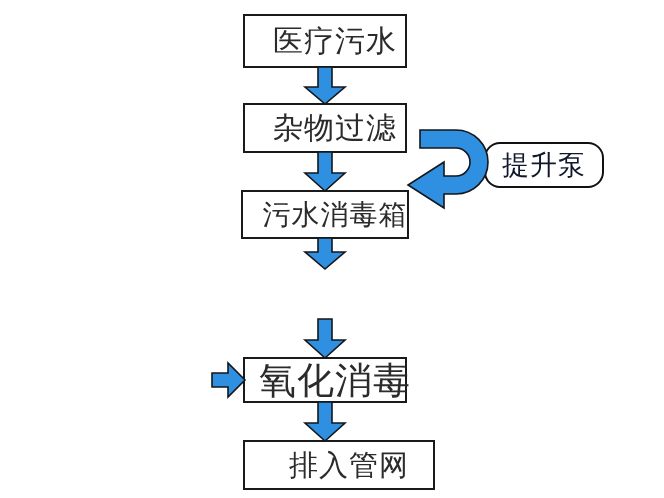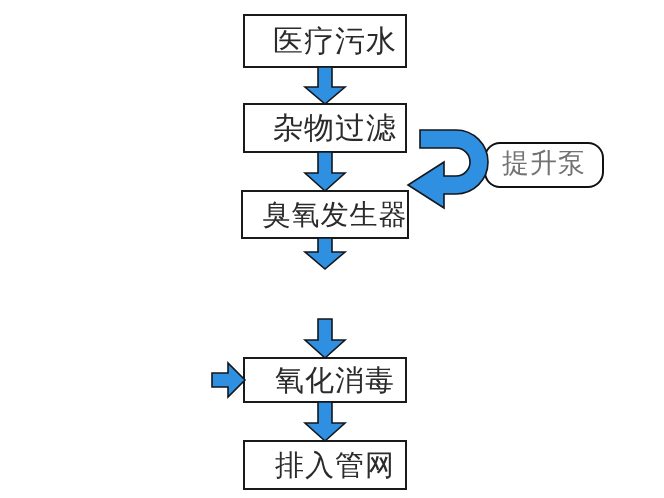--- a/index.html
+++ b/index.html
@@ -41,35 +41,35 @@
   .node-label {
     display: block;
     line-height: 1;
   }
 
   
   #node-medical-wastewater { left: 243px; top: 14px;  width: 164px; height: 54px; font-size: 30px; }
   #node-debris-filter      { left: 243px; top: 103px; width: 164px; height: 50px; font-size: 30px; justify-content: center; }
   #node-disinfection-tank  { left: 241px; top: 190px; width: 168px; height: 49px; font-size: 28px; }
   #node-natural-settling   { left: 243px; top: 268px; width: 164px; height: 52px; font-size: 29px; }
-  #node-oxidation-disinfection { left: 243px; top: 357px; width: 164px; height: 46px; font-size: 29px; }
-  #node-discharge-pipe     { left: 243px; top: 440px; width: 164px; height: 50px; font-size: 29px; }
+  #node-oxidation-disinfection { left: 243px; top: 357px; width: 164px; height: 46px; font-size: 37px; }
+  #node-discharge-pipe     { left: 243px; top: 440px; width: 192px; height: 50px; font-size: 29px; }
 
   
   .node-rounded {
     position: absolute;
     box-sizing: border-box;
     background: #ffffff;
     border: 2px solid #111111;
     border-radius: 16px;
     display: flex;
     align-items: center;
     justify-content: center;
-    color: #737373;
-    font-family: Liberation Mono, monospace;
+    color: #0f172a;
+    font-family: Liberation Serif, serif;
     letter-spacing: 1px;
     white-space: nowrap;
   }
   #node-lift-pump      { left: 484px; top: 142px; width: 120px; height: 46px; font-size: 27px; }
   #node-ozone-generator { left: 42px;  top: 357px; width: 172px; height: 46px; font-size: 27px; }
 
   
   .arrow-svg {
     position: absolute;
     overflow: visible;
@@ -101,21 +101,21 @@
 
   <div class="node" id="node-medical-wastewater">
     <span class="node-label">医疗污水</span>
   </div>
 
   <div class="node" id="node-debris-filter">
     <span class="node-label">杂物过滤</span>
   </div>
 
   <div class="node" id="node-disinfection-tank">
-    <span class="node-label">臭氧发生器</span>
+    <span class="node-label">污水消毒箱</span>
   </div>
 
 
   <div class="node" id="node-oxidation-disinfection">
     <span class="node-label">氧化消毒</span>
   </div>
 
   <div class="node" id="node-discharge-pipe">
     <span class="node-label">排入管网</span>
   </div>

